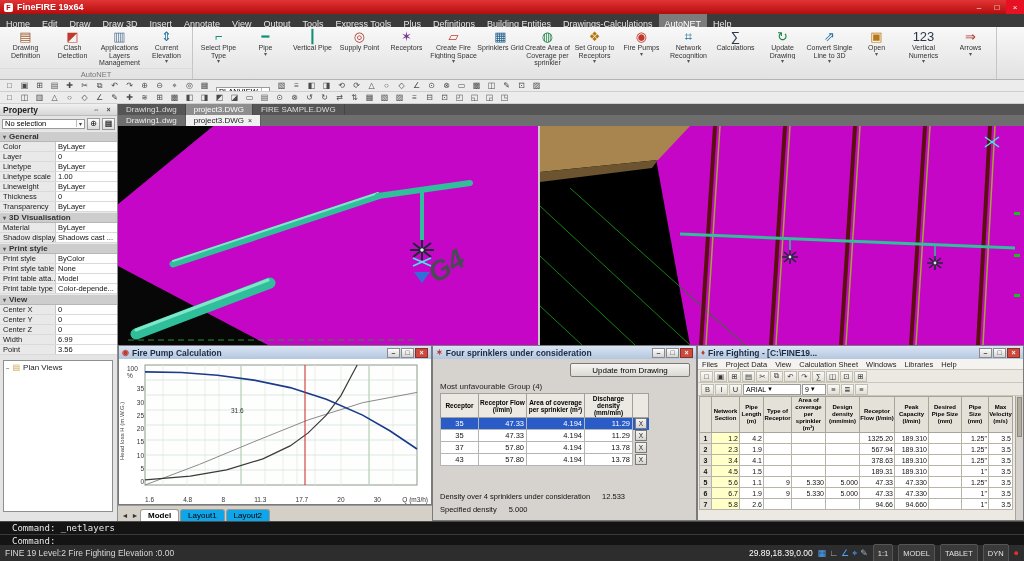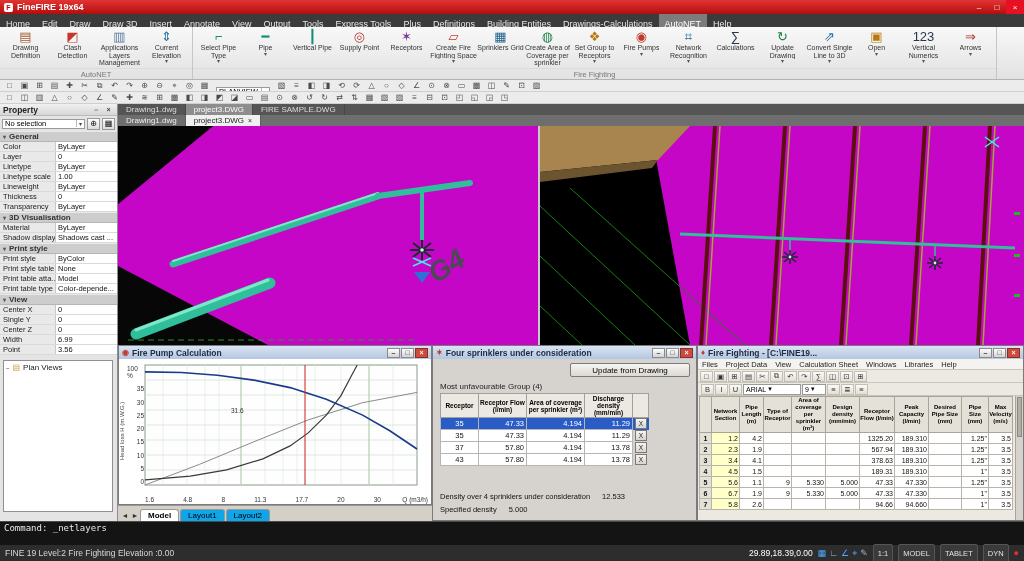--- a/index.html
+++ b/index.html
@@ -120,21 +120,21 @@
   #ff-table{position:absolute;left:1px;top:50px;border-collapse:collapse;table-layout:fixed;width:313px;}
   #ff-table th{background:#e4e1d8;border:1px solid #a8a49a;font-size:6px;font-weight:bold;line-height:7px;height:27px;vertical-align:middle;text-align:center;padding:0;overflow:hidden;}
   #ff-table td{border:1px solid #b8b4aa;background:#fff;height:11px;padding:0 1px;text-align:right;font-size:7px;color:#111;overflow:hidden;}
   #ff-table td.rownum{background:#e4e1d8;text-align:center;font-weight:bold;}
   #ff-table td.c0{background:#ffffc8;}
   #ff-vscroll{position:absolute;right:0;top:50px;width:8px;bottom:0;background:#d6d3ce;border-left:1px solid #a8a49a;}
   #ff-vscroll .thumb{margin:1px;height:40px;background:#b2aea2;border:1px solid #8d897d;}
 
   
   #cmd{position:absolute;left:0;top:521px;width:1024px;height:24px;background:#141414;color:#e8e8e8;font-family:"DejaVu Sans Mono",monospace;font-size:9px;border-top:1px solid #4a4a4a;}
-  .cmd-line{height:12px;line-height:12px;padding-left:4px;white-space:nowrap;}
+  .cmd-line{height:12px;line-height:12px;padding-left:12px;white-space:nowrap;}
   .cmd-line.prompt{border-top:1px solid #3a3a3a;}
   #status{position:absolute;left:0;top:545px;width:1024px;height:16px;background:#2d2d2d;display:flex;align-items:center;font-size:8.5px;color:#d8d8d8;padding:0 5px;gap:6px;}
   .st-right{margin-left:auto;display:flex;align-items:center;gap:5px;}
   .st-coords{color:#fff;}
   .st-icon{font-size:9px;}
   .st-chip{padding:4px 4px;border:1px solid #555;border-radius:2px;background:#3a3a3a;font-size:7.5px;color:#e2e2e2;}
   .st-alert{color:#e03030;font-size:9px;}
 </style>
 </head>
 <body>
@@ -312,21 +312,20 @@
           <span class="ri-label">Vertical Numerics</span>
           <span class="ri-caret show">▾</span>
         </div>
 
         <div class="ribbon-item">
           <span class="ri-icon" style="color: rgb(176, 58, 46);">⇒</span>
           <span class="ri-label">Arrows</span>
           <span class="ri-caret show">▾</span>
         </div>
       </div>
-    <div class="rg-name">Fire Fighting</div>
   </div>
 </div>
 
 <div id="qat1" class="qat">
   <div style="display:flex">
 
   <span class="ticon">□</span>
       <span class="ticon">▣</span>
       <span class="ticon">⊞</span>
       <span class="ticon">▤</span>
@@ -511,21 +510,21 @@
     <span>View</span>
   </div>
   <div>
 
       <div class="prow">
         <span class="pl">Center X</span>
         <span class="pv">0</span>
       </div>
 
       <div class="prow">
-        <span class="pl">Single Y</span>
+        <span class="pl">Center Y</span>
         <span class="pv">0</span>
       </div>
 
       <div class="prow">
         <span class="pl">Center Z</span>
         <span class="pv">0</span>
       </div>
 
       <div class="prow">
         <span class="pl">Width</span>
@@ -1010,20 +1009,21 @@
         </tr>
       </tbody>
   </table>
   <div id="ff-vscroll">
       <div class="thumb"></div>
     </div>
 </div>
 
 <div id="cmd">
   <div class="cmd-line">Command: _netlayers</div>
+  <div class="cmd-line prompt">Command:</div>
 </div>
 
 <div id="status">
   <span>FINE 19 Level:2   Fire Fighting Elevation :0.00</span>
   <div class="st-right">
     <span class="st-coords">29.89,18.39,0.00</span>
     <div style="display:flex;gap:3px;">
 
     <span class="st-icon" style="color: rgb(77, 166, 255);">▦</span>
         <span class="st-icon" style="color: rgb(159, 182, 201);">∟</span>

